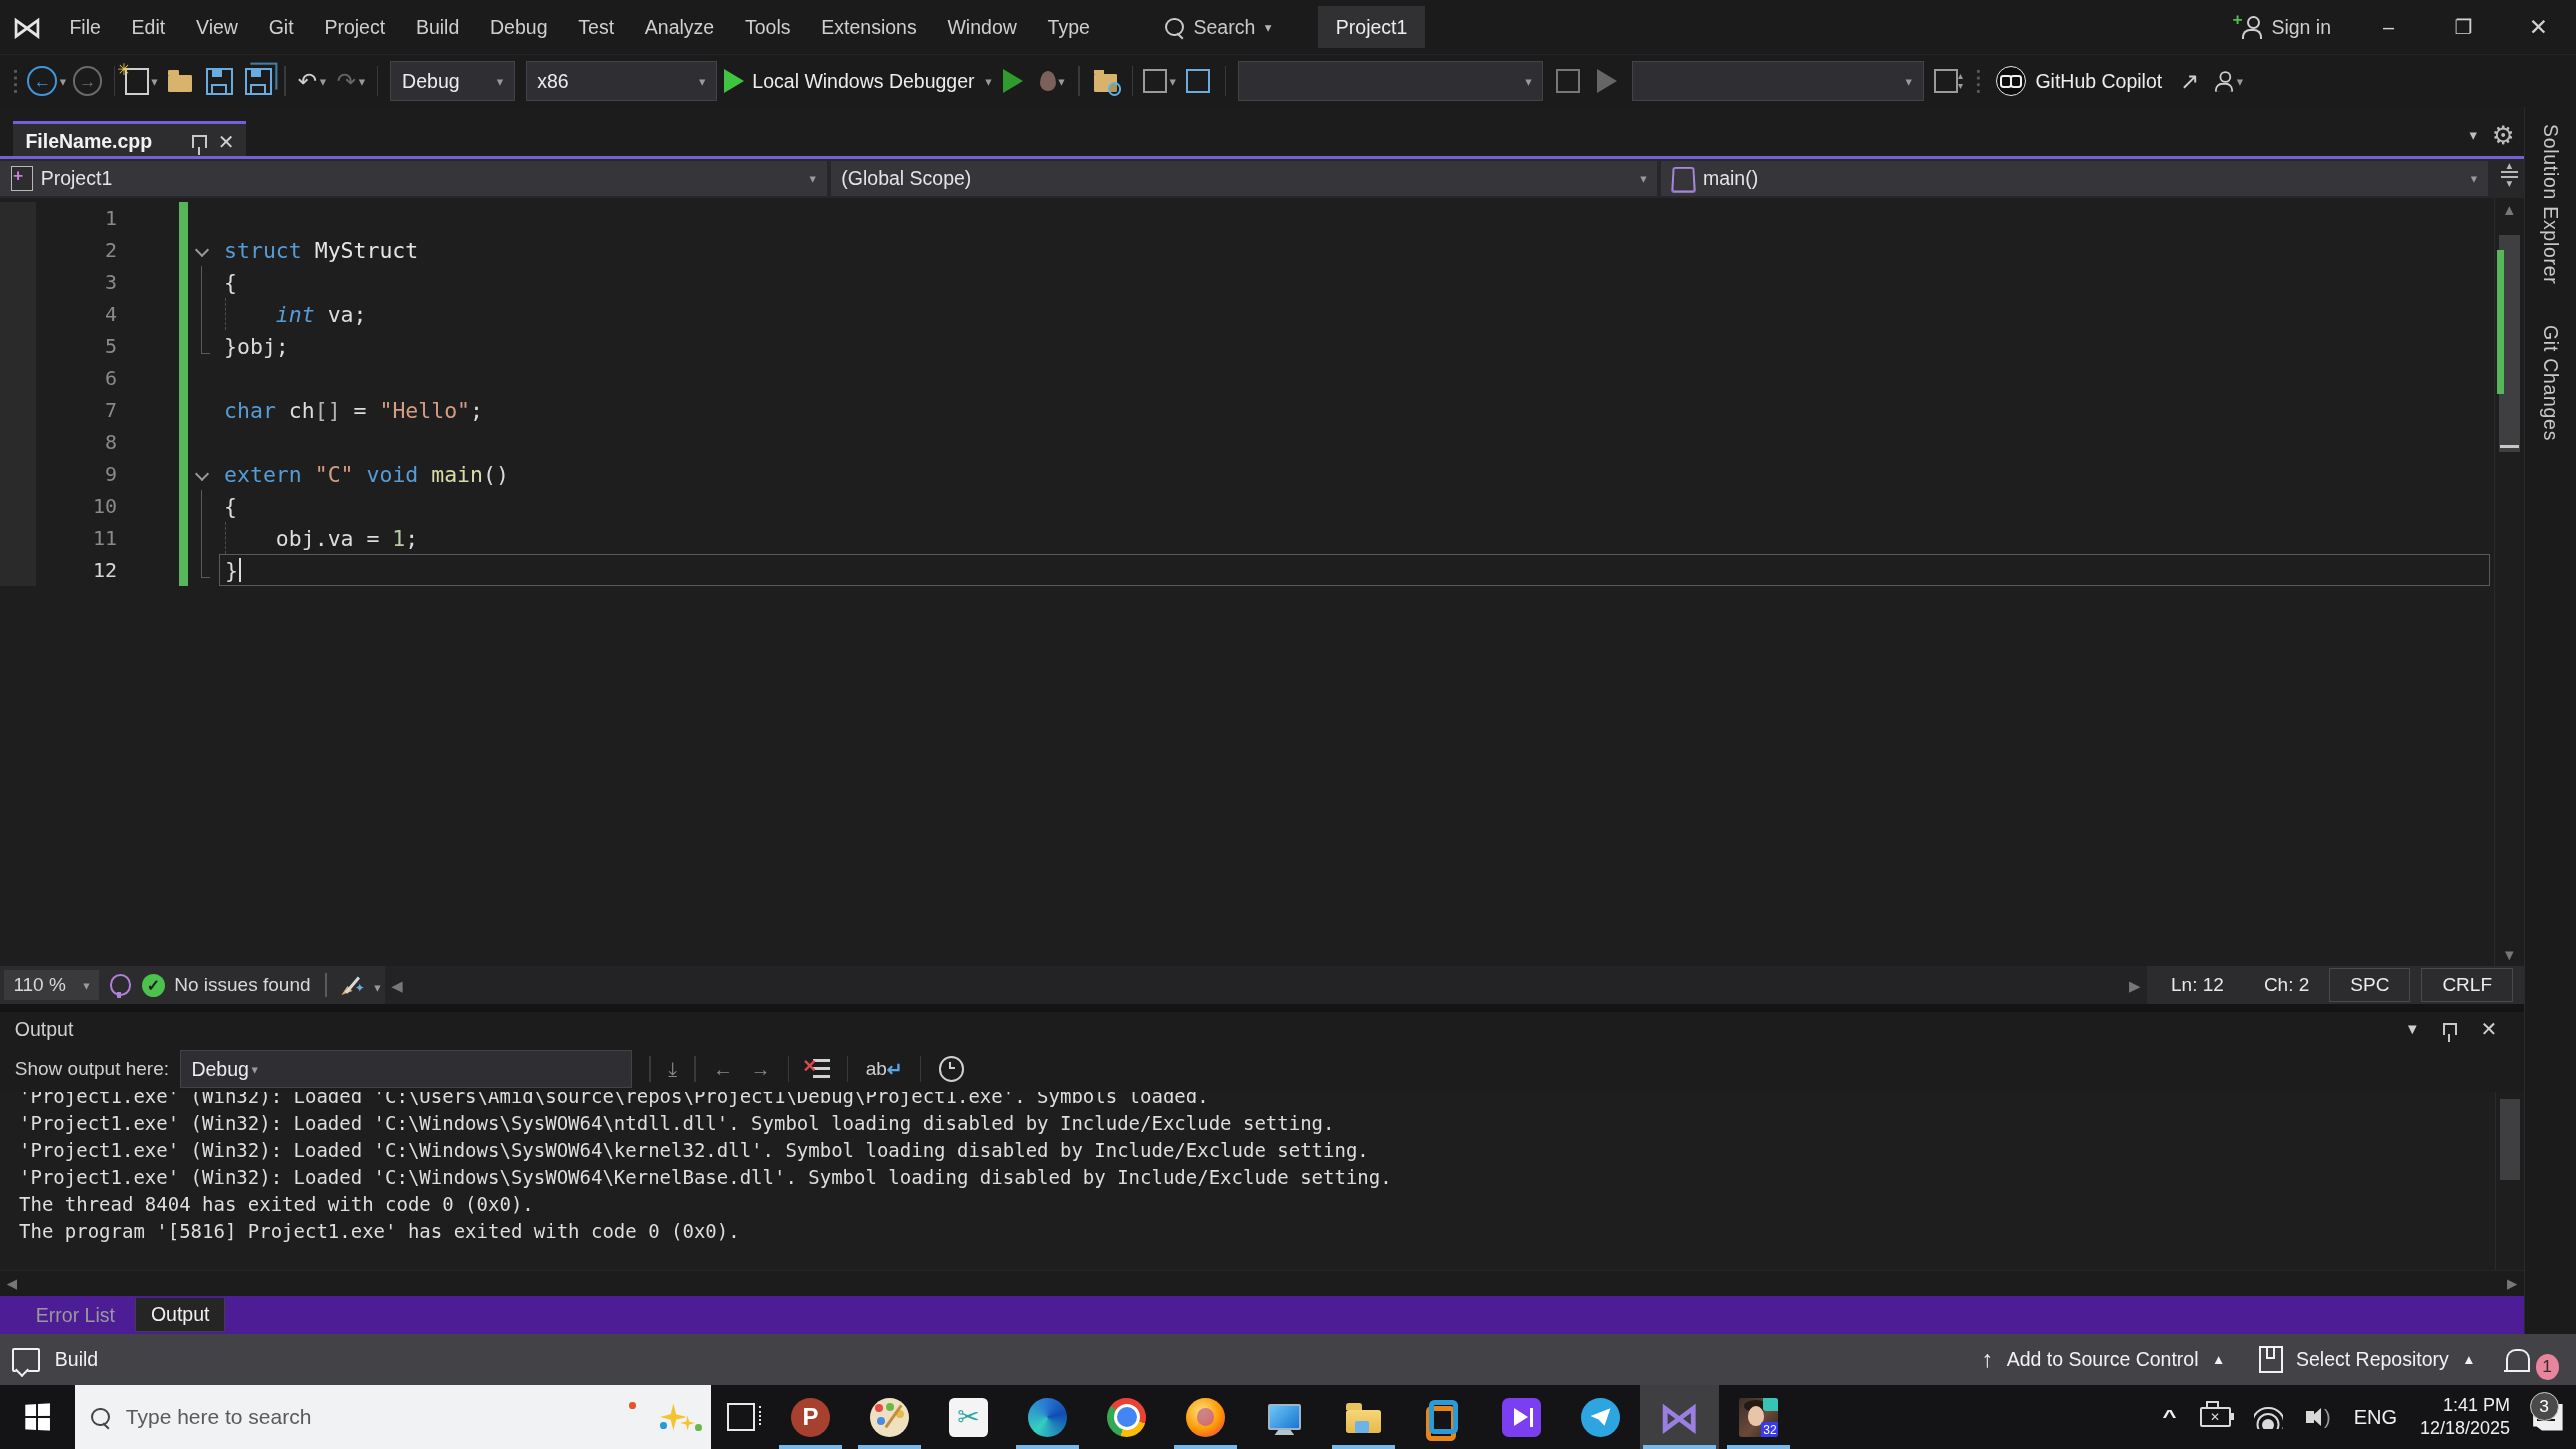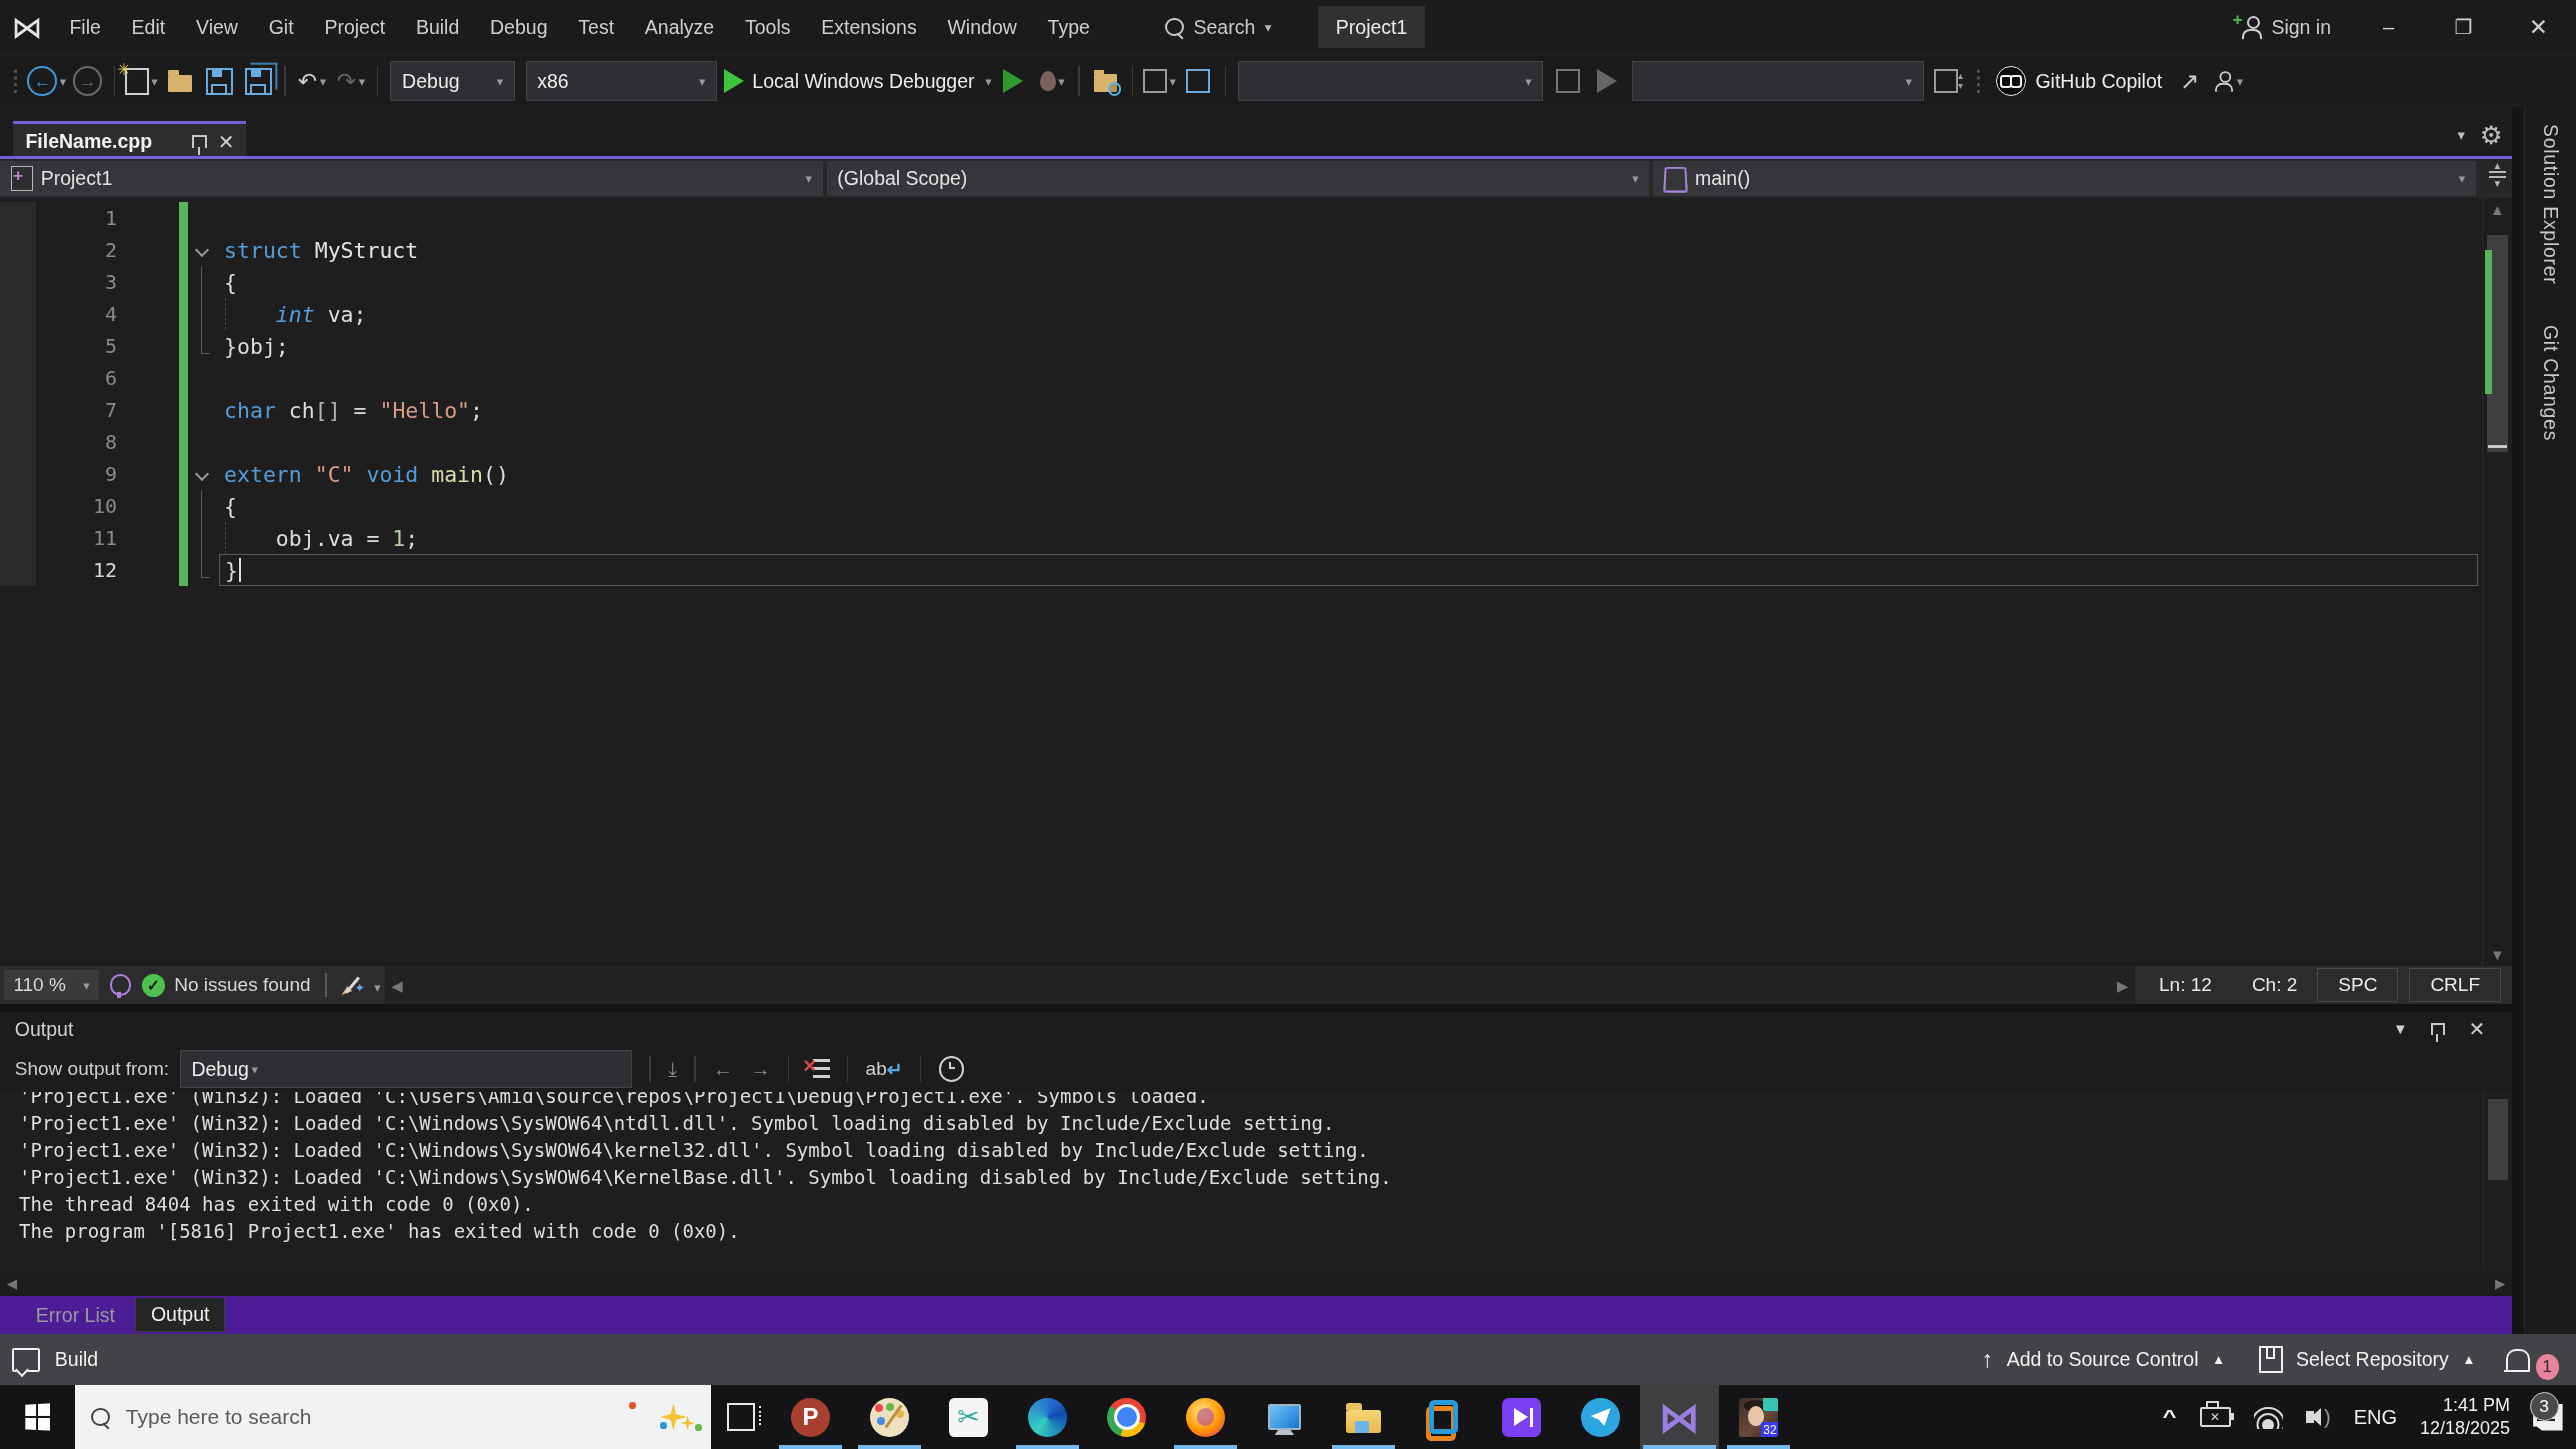--- a/index.html
+++ b/index.html
@@ -56,21 +56,21 @@
   .findf::before{content:"";position:absolute;top:-4.7px;left:0;width:9.4px;height:4.7px;background:#d8b36c;}
   .findf::after{content:"";position:absolute;right:-4px;bottom:-4px;width:9.4px;height:9.4px;border:2px solid #58b5e8;border-radius:50%;background:rgba(27,27,28,.2);}
   .updn{display:flex;flex-direction:column;font-size:10px;color:#9a9a9a;line-height:10px;}
   .copilot{display:flex;align-items:center;gap:9.4px;margin:0 8px;}
   .cop-ico{width:28px;height:28px;border-radius:50%;background:#0d0d0d;border:1.3px solid #e8e8e8;position:relative;}
   .cop-ico::before,.cop-ico::after{content:"";position:absolute;top:8px;width:7.4px;height:9.4px;border:2px solid #f0f0f0;border-radius:3.4px;}
   .cop-ico::before{left:3.4px;} .cop-ico::after{right:3.4px;}
   .cop-lbl{font-size:19.5px;color:#ececec;}
 
   
-  .main-row{flex:1;display:flex;min-height:0;gap:12px;}
+  .main-row{flex:1;display:flex;min-height:0;}
   .left-col{flex:1;display:flex;flex-direction:column;min-width:0;background:#1c1c1d;}
   .right-strip{width:51px;background:#1b1b1c;border-left:0.7px solid #2a2a2b;display:flex;flex-direction:column;align-items:center;padding-top:17.4px;flex:none;}
   .vtab{writing-mode:vertical-rl;font-size:19.5px;color:#c8c8c8;letter-spacing:0.7px;margin-bottom:40px;}
 
   
   .tabrow{height:52px;position:relative;display:flex;align-items:flex-end;background:#1c1c1d;flex:none;}
   .accent-line{position:absolute;left:0;right:0;bottom:0;height:3.4px;}
   .doc-tab{margin-left:13.4px;height:35px;width:209px;background:#2d2d2f;display:flex;align-items:center;padding:0 12px;position:relative;}
   .doc-tab::before{content:"";position:absolute;top:-3.4px;left:0;right:0;height:3.4px;background:var(--accent);}
   .tab-label{font-size:19.5px;color:#f2f2f2;font-weight:bold;flex:1;}
@@ -561,21 +561,21 @@
 
       <div class="out-head">
         <span>Output</span>
         <div class="out-head-right">
           <span style="font-size:14.8px">▼</span>
           <span class="pin" style="margin:0"></span>
           <span style="font-size:20px">✕</span>
         </div>
       </div>
       <div class="out-tools">
-        <span>Show output from:</span>
+        <span>Show output here:</span>
         <div class="out-combo">
           <span>Debug</span>
           <span class="dd cgrow" style="text-align:right">▾</span>
         </div>
         <span class="osep"></span>
         <span class="oibtn">⤓</span>
         <span class="osep"></span>
         <span class="oibtn">←</span>
         <span class="oibtn">→</span>
         <span class="osep"></span>

